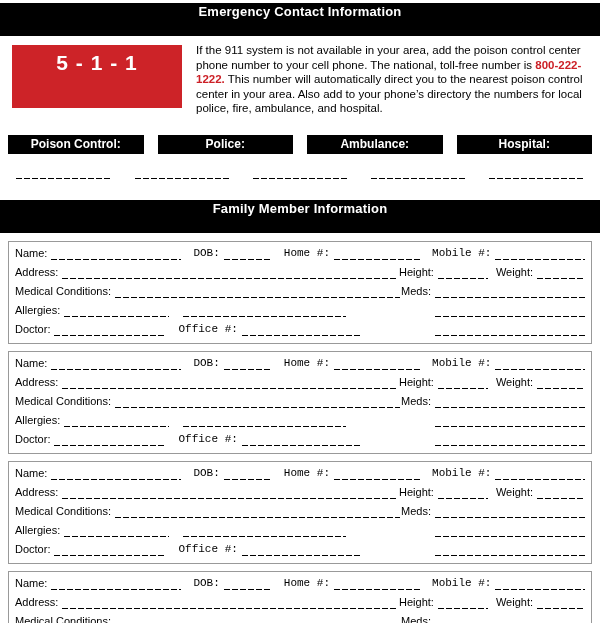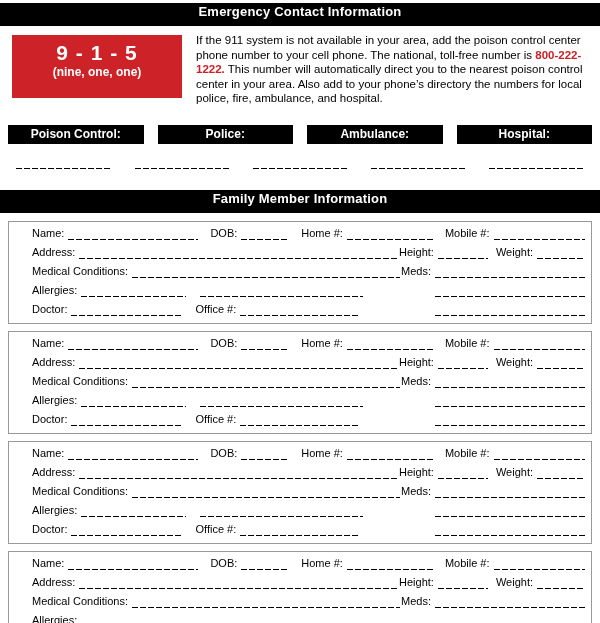--- a/index.html
+++ b/index.html
@@ -7,21 +7,21 @@
     width: 600px; height: 623px;
     background: #ffffff;
     font-family: "Liberation Sans", sans-serif;
     color: #000;
     overflow: hidden;
     position: relative;
   }
   .bar {
     background: #000; color: #fff;
     font-weight: bold; font-size: 13px;
-    text-align: center; height: 23px; line-height: 18px;
+    text-align: center; height: 33px; line-height: 18px;
     letter-spacing: 0.2px;
   }
   .bar-top { margin-top: 3px; }
   .bar-family { margin-top: 21px; }
 
   
   .intro { display: flex; margin: 9px 10px 0 12px; gap: 14px; align-items: flex-start; }
   .red-box {
     width: 170px; height: 63px; flex: none;
     background: #CD2328; color: #fff;
@@ -50,29 +50,29 @@
     background-size: 100% 1px;
     background-repeat: no-repeat;
     background-position: left bottom;
   }
   .contact-line { width: 85%; height: 8px; }
 
   
   .members { margin: 8px 8px 0 8px; }
   .member-block {
     border: 1px solid #999;
-    padding: 5px 6px 1px 23px;
+    padding: 5px 6px 1px 6px;
     margin-bottom: 7px;
     background: #fff;
   }
   .frow { display: flex; align-items: flex-end; margin-bottom: 6px; }
   .lbl { font-size: 11px; line-height: 13px; white-space: nowrap; margin-right: 4px; }
   .ml6  { margin-left: 1px; text-align: right; }
   .ml8  { margin-left: 8px; }
-  .ml12 { margin-left: 12px; }
+  .ml12 { margin-left: 12px; font-family: Liberation Mono, monospace; }
   .ml14 { margin-left: 14px; }
   .mlauto { margin-left: auto; }
   .grow { flex: 1; }
   .w48  { width: 48px;  flex: none; }
   .w50  { width: 50px;  flex: none; }
   .w86  { width: 86px;  flex: none; }
   .w105 { width: 105px; flex: none; }
   .w112 { width: 112px; flex: none; }
   .w118 { width: 118px; flex: none; }
   .w130 { width: 130px; flex: none; }
@@ -81,22 +81,21 @@
 </style>
 </head>
 <body>
 
 <div class="bar bar-top">
   <span>Emergency Contact Information</span>
 </div>
 
 <div class="intro">
   <div class="red-box">
-    <div class="nine11">9 - 1 - 5</div>
-    <div class="phonetic">(nine, one, one)</div>
+    <div class="nine11">5 - 1 - 1</div>
   </div>
   <p class="intro-text"><span>If the 911 system is not available in your area, add the poison control center phone number to your cell phone. The national, toll-free number is </span><span class="phone">800-222-1222.</span><span> This number will automatically direct you to the nearest poison control center in your area. Also add to your phone’s directory the numbers for local police, fire, ambulance, and hospital.</span></p>
 </div>
 
 <div class="contacts">
     <div class="contact-box"><span>Poison Control:</span></div>
     <div class="contact-box"><span>Police:</span></div>
     <div class="contact-box"><span>Ambulance:</span></div>
     <div class="contact-box"><span>Hospital:</span></div>
   </div>

